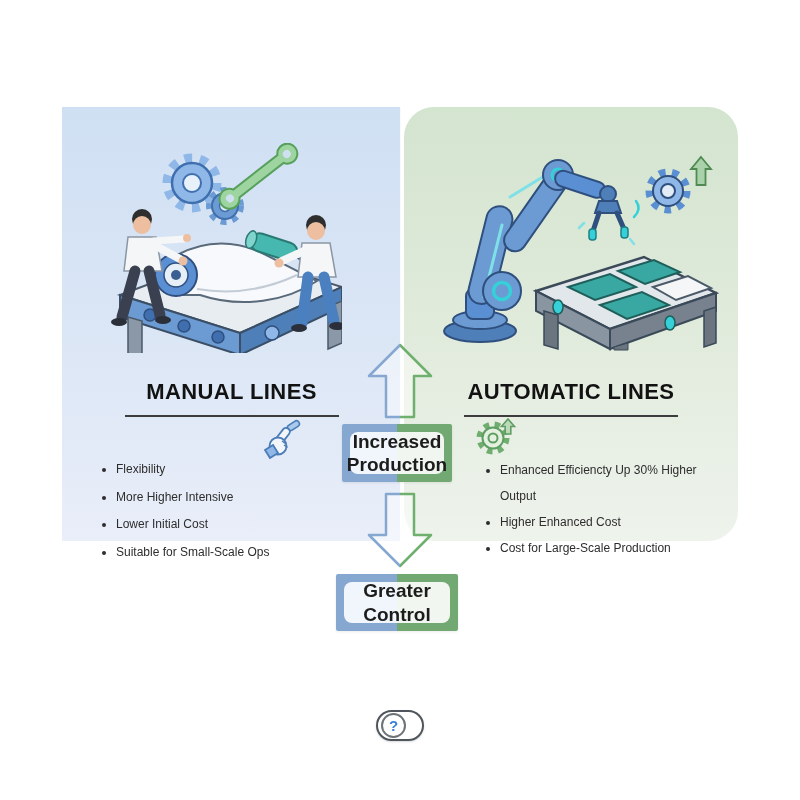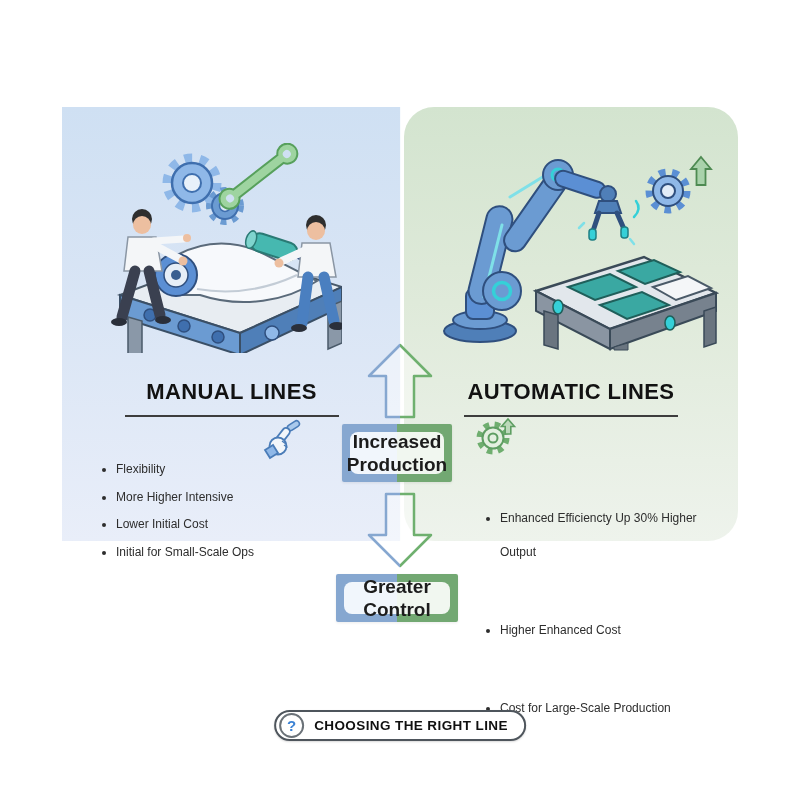--- a/index.html
+++ b/index.html
@@ -25,35 +25,35 @@
 
   .side-icon { position:absolute; }
   .hand-icon-pos { left:196px; top:312px; }
   .gear-icon-pos { left:70px;  top:306px; }
 
   ul.bullets { position:absolute; list-style:disc; color:#2d2d2d; }
   ul.bullets li { font-size:12px; color:#2d2d2d; }
   .bullets-left  { left:54px; top:349px; width:280px; }
   .bullets-left li  { line-height:27.5px; }
   .bullets-right { left:96px; top:350px; width:200px; }
-  .bullets-right li { line-height:34px;margin-top:44px; }
+  .bullets-right li { line-height:26px; }
 
   .arrow-svg { position:absolute; left:367px; width:66px; height:76px; }
   .arrow-up   { top:343px; }
   .arrow-down { top:492px; }
 
   .split-box { position:absolute; border-radius:2px; padding:8px;
                background:linear-gradient(90deg,#86a7d0 50%,#72a872 50%);
                box-shadow:0 1px 3px rgba(0,0,0,0.08); }
   .split-box-inner { width:100%; height:100%; border-radius:8px;
                background:linear-gradient(90deg,#f1f6fc 50%,#f1f7f0 50%);
                display:flex; align-items:center; justify-content:center; text-align:center;
                font-size:19px; font-weight:bold; color:#1c1c1c; line-height:1.22; padding:4px 6px; }
   .box-up   { left:342px; top:424px; width:110px; height:58px; }
-  .box-down { left:336px; top:574px; width:122px; height:48px; }
+  .box-down { left:336px; top:574px; width:122px; height:57px; }
 
   .footer-badge { position:absolute; top:710px; left:50%; transform:translateX(-50%);
                   display:flex; align-items:center; gap:10px;
                   background:#ffffff; border:2px solid #4e555c; border-radius:16px;
                   padding:2px 16px 2px 3px; height:31px;
                   box-shadow:0 1px 2px rgba(0,0,0,0.15); }
   .q-circle { width:25px; height:25px; border-radius:50%; border:2px solid #6b7278; background:#ffffff;
               display:flex; align-items:center; justify-content:center;
               font-size:15px; font-weight:bold; color:#3b82d4; }
   .footer-label { font-size:13.5px; font-weight:bold; letter-spacing:0.4px; color:#101010; white-space:nowrap; }
@@ -145,21 +145,21 @@
       <rect x="21" y="8" width="7.5" height="19" rx="3.7" transform="rotate(38 25 17)" fill="#f2f6fa" stroke="#4a7cb8" stroke-width="1.8"></rect>
       <circle cx="20" cy="27" r="8.5" fill="#f2f6fa" stroke="#4a7cb8" stroke-width="1.8"></circle>
       <path d="M24,22 l4,3 M26,26 l3.5,2.5" stroke="#4a7cb8" stroke-width="1.4" fill="none"></path>
       <polygon points="7,31 15,26 20,34 12,39" fill="#8fb8e8" stroke="#4a7cb8" stroke-width="1.8"></polygon>
     </svg>
 
     <ul class="bullets bullets-left">
       <li>Flexibility</li>
       <li>More Higher Intensive</li>
       <li>Lower Initial Cost</li>
-      <li>Initial for Small-Scale Ops</li>
+      <li>Suitable for Small-Scale Ops</li>
     </ul>
   </div>
 
   <div class="panel panel-right">
 
     <svg class="illu illu-right" width="305" height="212" viewBox="0 0 305 212">
 
       <g>
         <circle cx="250" cy="52" r="18" fill="none" stroke="#5b8fd4" stroke-width="9" stroke-dasharray="6.3 6.3"></circle>
         <circle cx="250" cy="52" r="15" fill="#8fb8e8" stroke="#2f4f7e" stroke-width="2"></circle>
@@ -242,16 +242,15 @@
   <svg class="arrow-svg arrow-down" viewBox="0 0 66 76">
     <path d="M33,74 L2,43 L19,43 L19,2 L47,2 L47,43 L64,43 Z" fill="rgba(255,255,255,0.45)" stroke="url(#agrad)" stroke-width="2.5" stroke-linejoin="round"></path>
   </svg>
 
   <div class="split-box box-down">
     <div class="split-box-inner">Greater Control</div>
   </div>
 
   <div class="footer-badge">
     <div class="q-circle">?</div>
-    <div class="footer-label">CHOOSING THE RIGHT LINE</div>
   </div>
 
 </div>
 
 </body></html>

